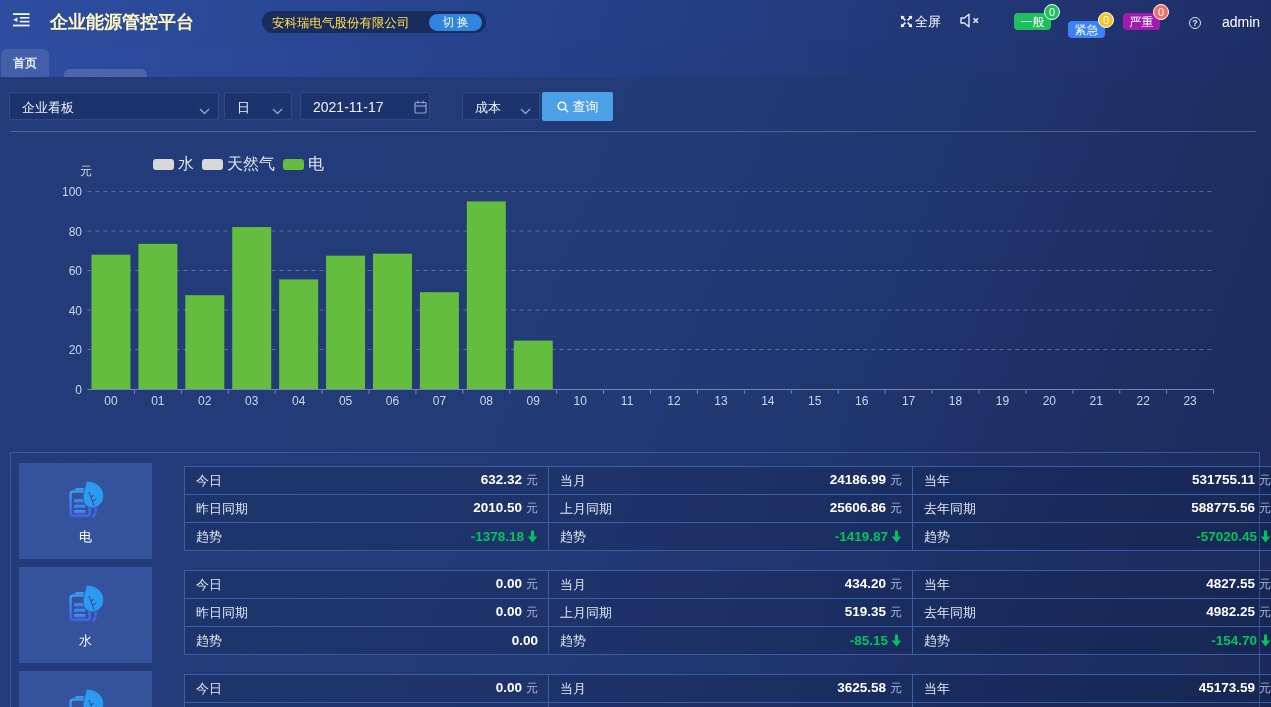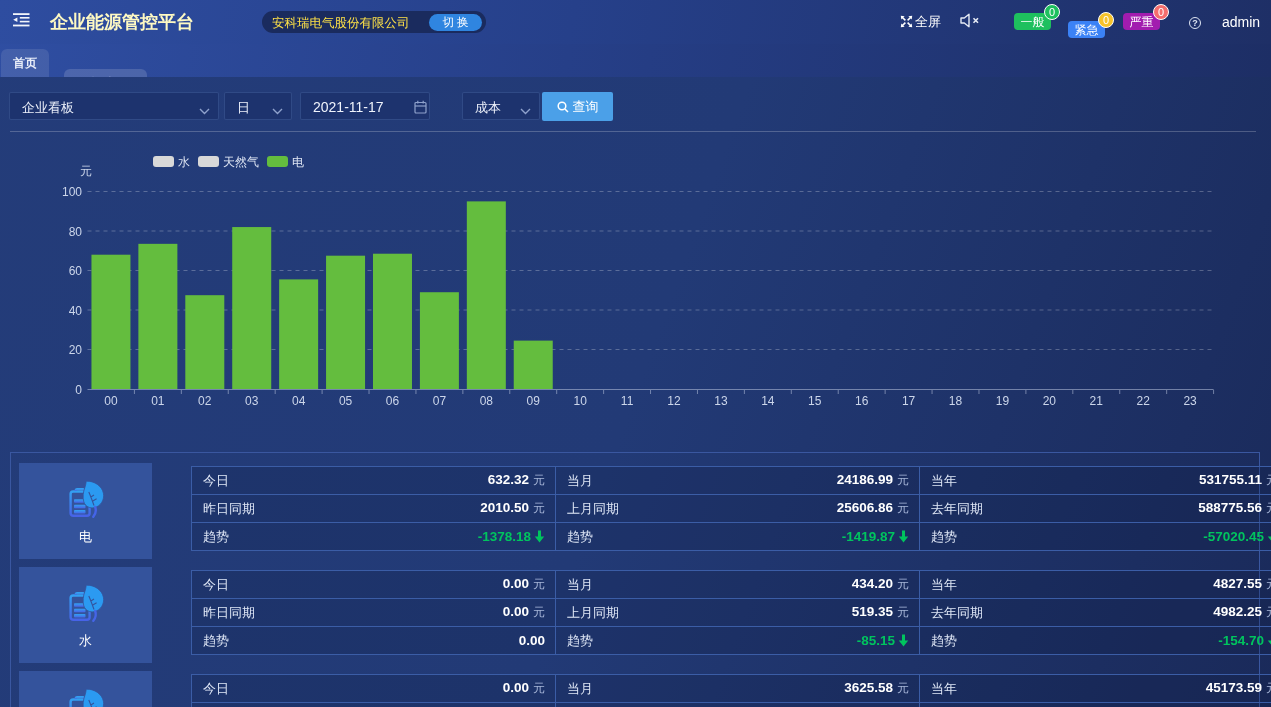--- a/index.html
+++ b/index.html
@@ -44,31 +44,31 @@
 .ctl .chev { position:absolute; right:8px; top:10px; }
 #sel1 { left:9px; width:210px; }
 #sel2 { left:224px; width:68px; }
 #dateinp { left:300px; width:130px; }
 #dateinp .txt { font-size:14px; left:12px; top:6px; color:#f0f4fc;}
 #sel3 { left:462px; width:78px; }
 #btnq { position:absolute; left:542px; top:92px; width:71px; height:29px; background:#4ba0e8; border-radius:2px; color:#fff; font-size:13px; text-align:center; line-height:29px; }
 #btnq svg { vertical-align:-2px; margin-right:4px; }
 #hr1 { position:absolute; left:10px; top:131px; width:1246px; height:1px; background:rgba(255,255,255,0.22);}
 
-#legend { position:absolute; left:153px; top:154px; height:12px; font-size:12px; color:#dfe6f4;}
+#legend { position:absolute; left:153px; top:154px; height:12px; font-size:16px; color:#dfe6f4;}
 .lgsw { display:inline-block; width:21px; height:11px; border-radius:3px; background:#d8d8d8; vertical-align:-1px; }
 .lgsw.g { background:#64bd3e; }
 #legend span.lbl { margin:0 8px 0 4px; }
 
 #cards { position:absolute; left:10px; top:452px; width:1250px; height:300px; border:1px solid #3a57a0; border-bottom:none; padding:10px 6px 0 8px; }
 .card { position:relative; height:96px; margin-bottom:8px; }
 .iconbox { position:absolute; left:0; top:0; width:133px; height:96px; background:#34539c; }
 .iconbox .nm { position:absolute; left:0; bottom:13px; width:100%; text-align:center; color:#fff; font-size:13px; }
 .iconbox svg { position:absolute; left:49px; top:17px; }
-.grid { position:absolute; left:144px; top:3px; width:1097px;padding-left:28px; }
+.grid { position:absolute; left:137px; top:3px; width:1097px;padding-left:28px; }
 .grid table { border-collapse:collapse; width:1097px; table-layout:fixed;}
 .grid td { border:1px solid #3b5da6; height:28px; padding:0 10px 0 11px; font-size:13px; color:#dfe7f6; background:rgba(10,22,58,0.18); }
 .grid .cell { display:flex; justify-content:space-between; align-items:center; }
 .val { font-weight:bold; color:#fff; font-size:13.5px; }
 .val .yuan { font-weight:normal; color:#a8b7d9; font-size:12px; margin-left:4px;}
 .val.green { color:#00c45e; }
 .val .arr { margin-left:3px; } .val .arr svg { vertical-align:-2px; }
 </style>
 </head>
 <body>

